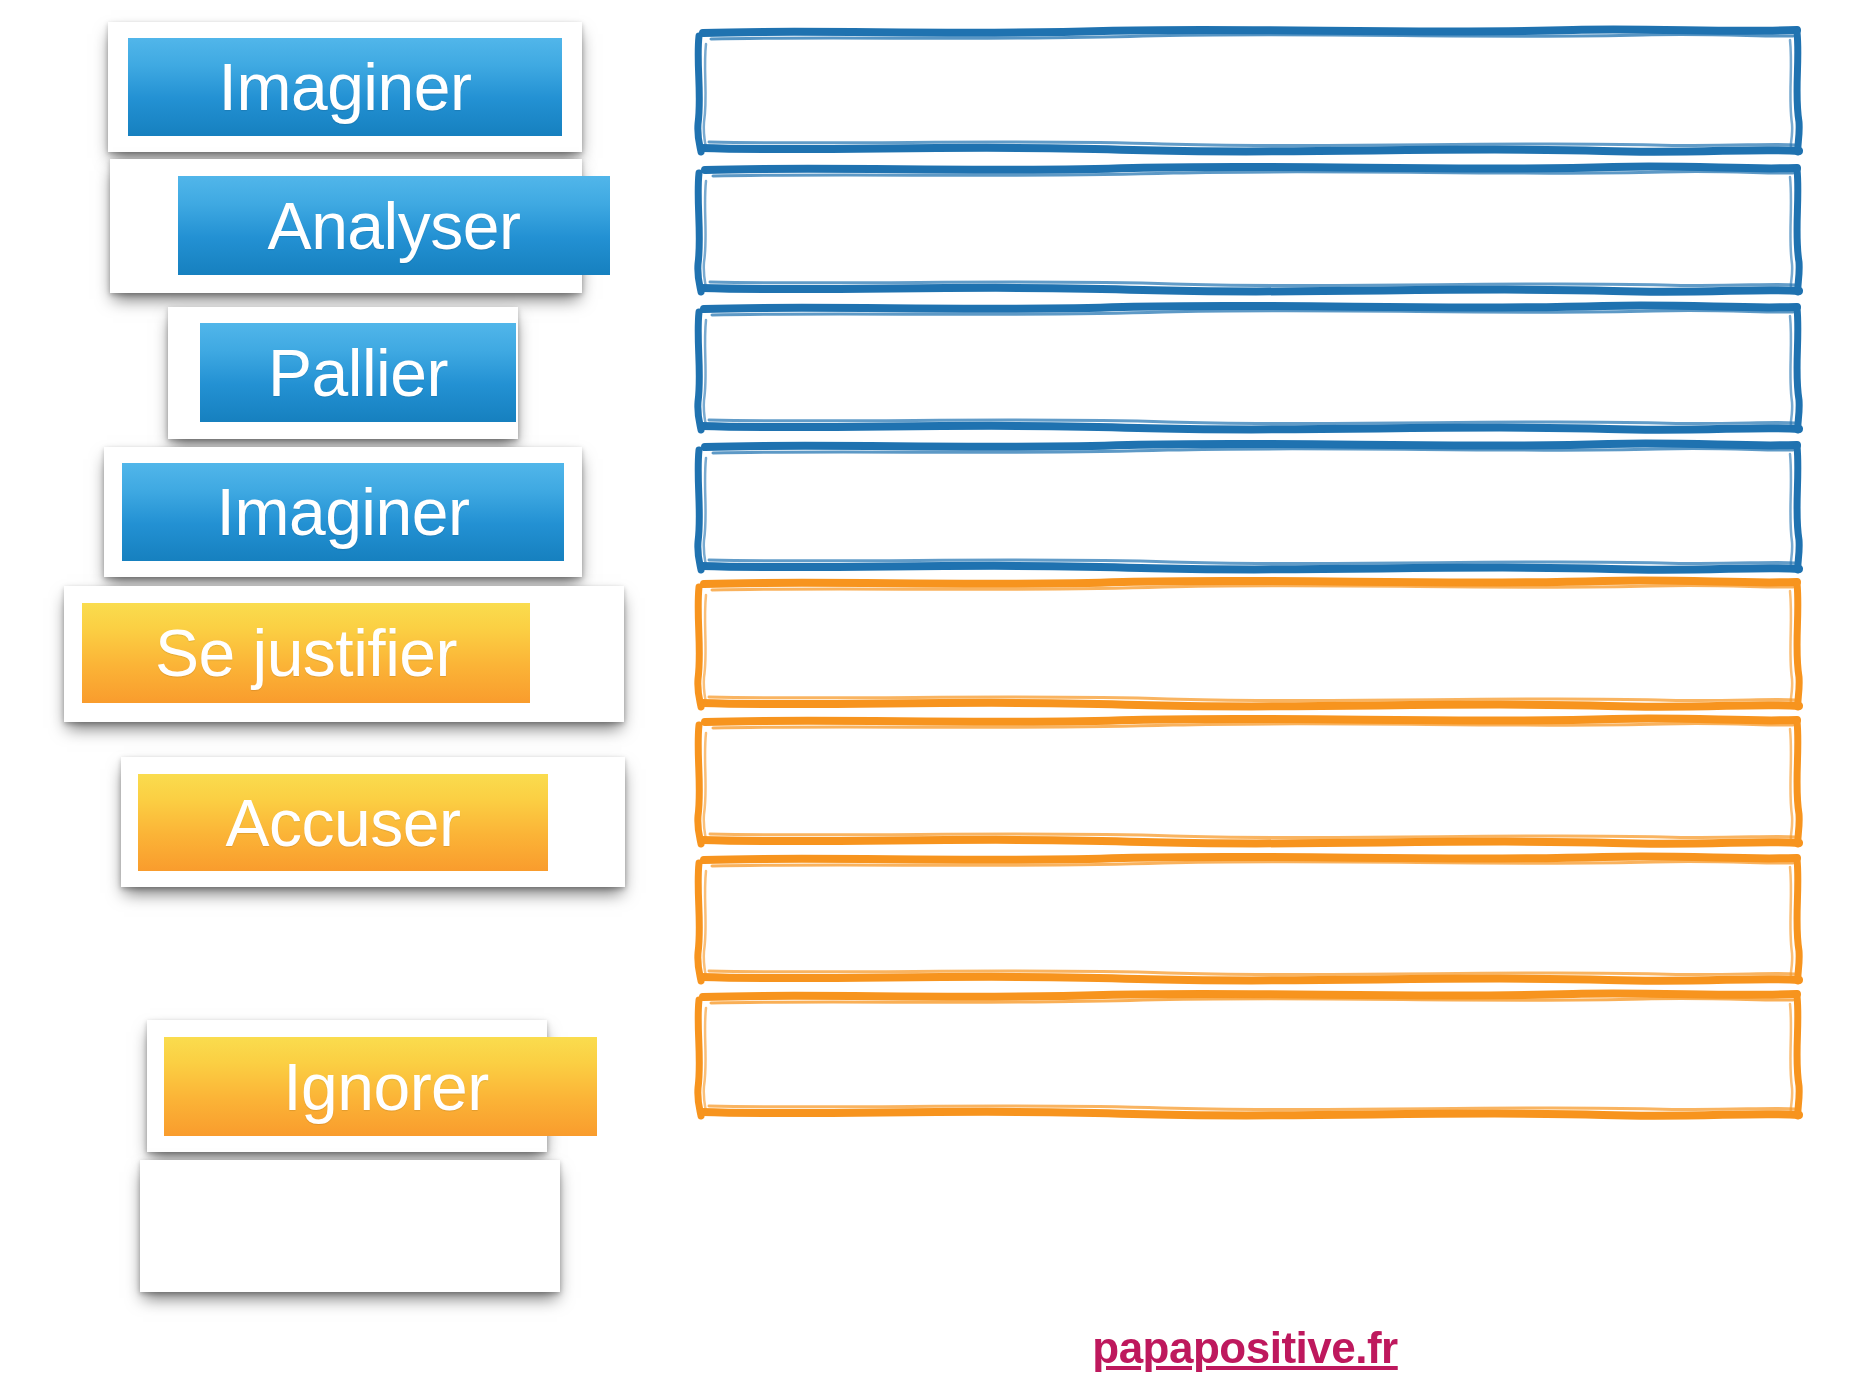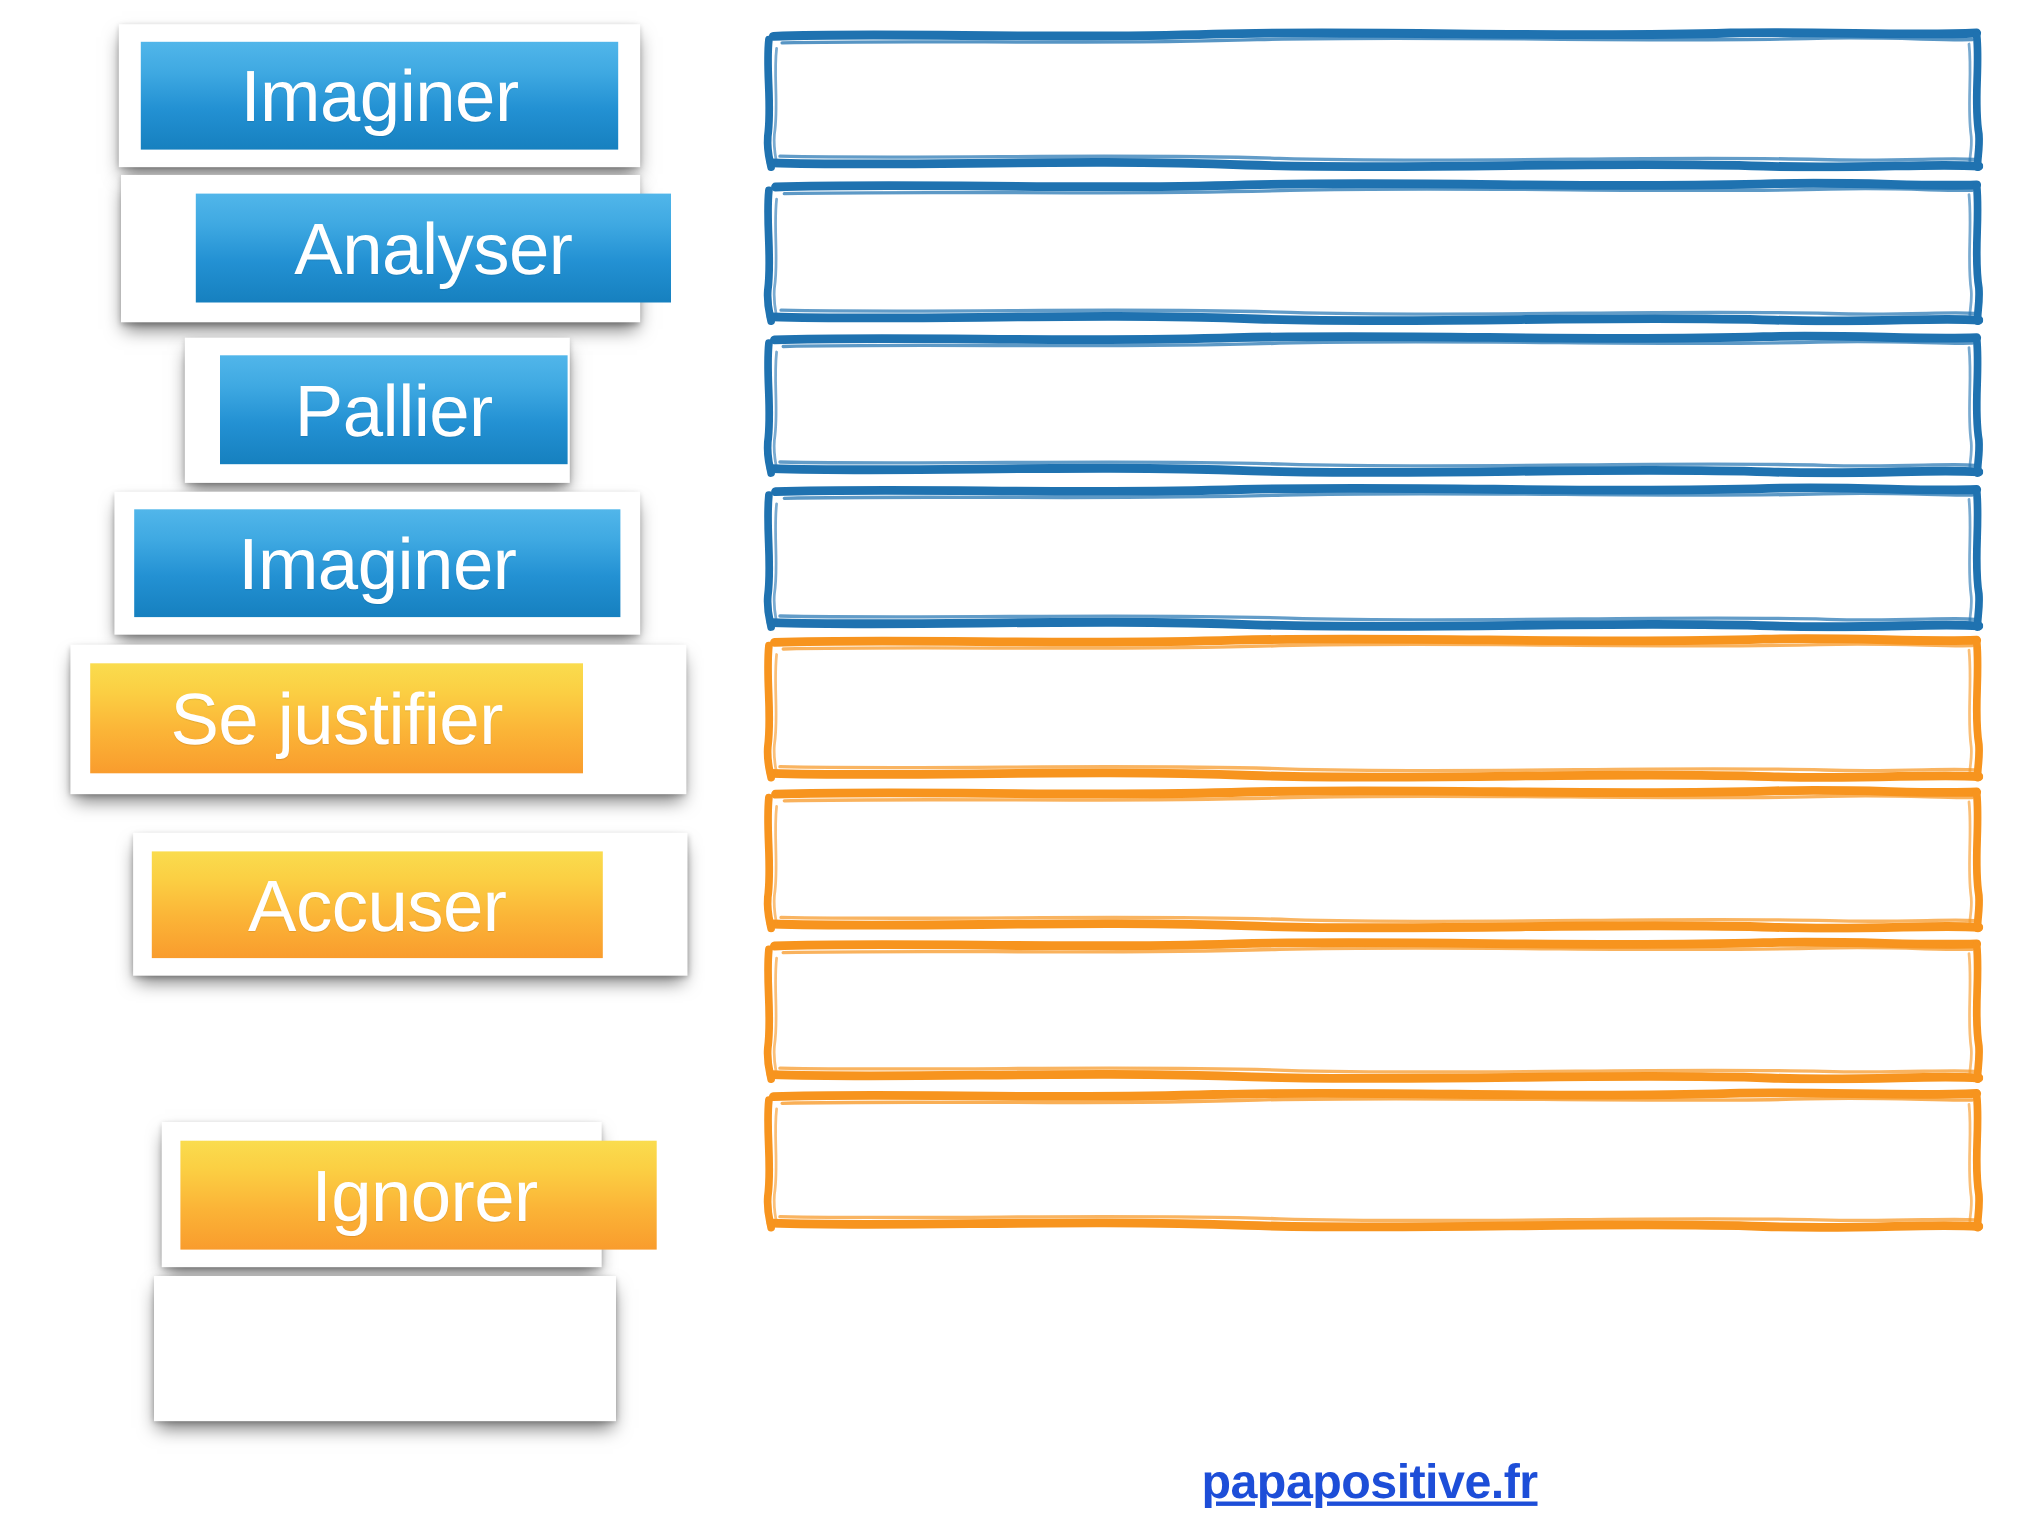--- a/index.html
+++ b/index.html
@@ -48,21 +48,21 @@
   
   #footer{
     position:absolute;
     left:690px;top:1326px;width:1110px;
     text-align:center;
   }
   #footer .sitename{
     display:inline-block;
     font-size:44px;
     font-weight:bold;
-    color:#1d4ed8;
+    color:#be185d;
     text-decoration:underline;
     letter-spacing:-0.5px;
     line-height:1;
   }
 </style>
 </head>
 <body>
 
 <div id="stage">
 

